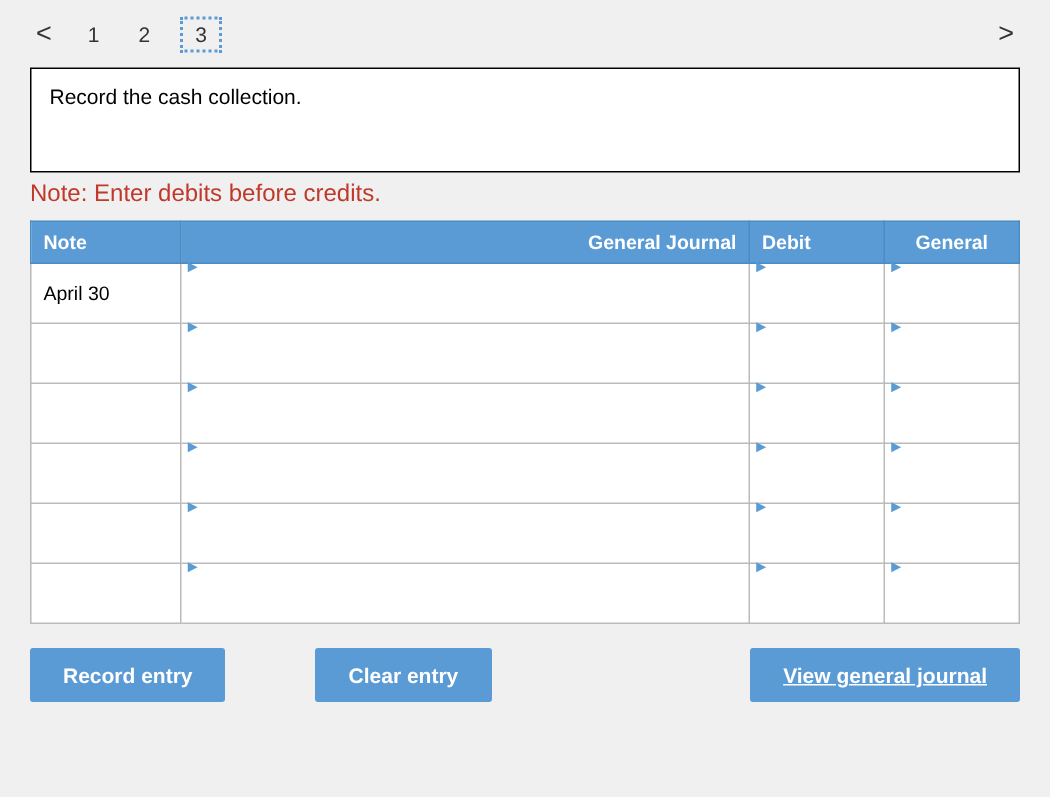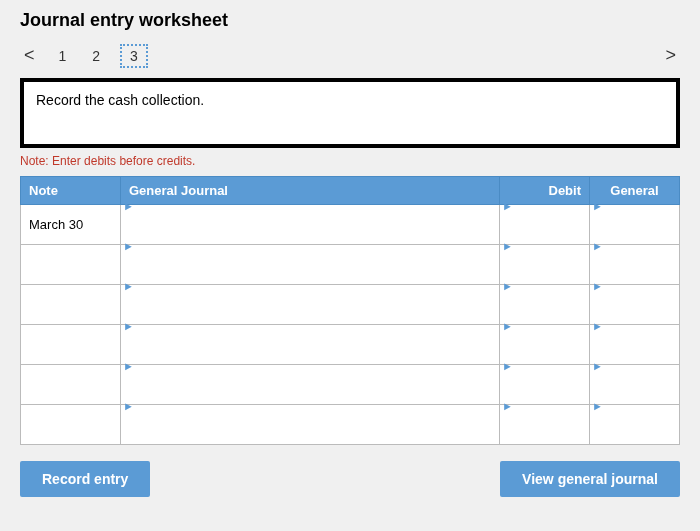--- a/index.html
+++ b/index.html
@@ -47,51 +47,51 @@
       color: #333;
       cursor: pointer;
       padding: 2px 6px;
     }
     .nav-number.active {
       border: 2px dotted #5b9bd5;
       padding: 2px 8px;
     }
     .description-box {
       background: #fff;
-      border: 4px solid #000000;
+      border: 1px solid #000000;
       padding: 10px 12px;
       min-height: 70px;
       margin-bottom: 6px;
       width: 100%;
     }
     .description-text {
       color: #000;
       font-size: 14px;
     }
     .note-text {
       color: #c0392b;
-      font-size: 12px;
+      font-size: 16px;
       margin-bottom: 8px;
     }
     .journal-table {
       width: 100%;
       border-collapse: collapse;
       margin-bottom: 16px;
     }
     .journal-table th {
       background: #5b9bd5;
       color: #fff;
       font-weight: bold;
       padding: 6px 8px;
       border: 1px solid #4a8bc4;
       font-size: 13px;
     }
     .journal-table th.date-col { width: 100px; text-align: left; }
-    .journal-table th.journal-col { text-align: left; margin-left: 32px; }
-    .journal-table th.debit-col { width: 90px; text-align: right; }
+    .journal-table th.journal-col { text-align: right; margin-left: 32px; }
+    .journal-table th.debit-col { width: 90px; text-align: left; }
     .journal-table th.credit-col { width: 90px; text-align: center; }
     .journal-table td {
       background: #fff;
       border: 1px solid #bbb;
       padding: 0;
       height: 28px;
     }
     .journal-table td.date-cell {
       padding: 4px 8px;
       vertical-align: middle;
@@ -124,27 +124,26 @@
       color: #fff;
       border: none;
       padding: 10px 22px;
       font-size: 14px;
       font-weight: bold;
       cursor: pointer;
       border-radius: 2px;
     }
     .btn-record { margin-right: 0; }
     .btn-clear { margin-left: 60px; }
-    .btn-view { margin-left: auto; }
+    .btn-view { margin-left: auto; text-decoration: underline; }
   </style>
 </head>
 <body>
 
 <div class="outer-container">
-  <div class="page-title">Journal entry worksheet</div>
 
   <div class="nav-row">
     <span class="nav-arrow left">&lt;</span>
     <span class="nav-number">1</span>
     <span class="nav-number">2</span>
     <span class="nav-number active">3</span>
     <span class="nav-arrow right">&gt;</span>
   </div>
 
   <div class="description-box">
@@ -157,21 +156,21 @@
     <thead>
       <tr>
         <th class="date-col">Note</th>
         <th class="journal-col">General Journal</th>
         <th class="debit-col">Debit</th>
         <th class="credit-col">General</th>
       </tr>
     </thead>
     <tbody>
       <tr>
-        <td class="date-cell">March 30</td>
+        <td class="date-cell">April 30</td>
         <td class="input-cell">
           <span style="color:#5b9bd5;font-size:11px;padding-left:2px;">►</span>
           <input type="text" style="">
         </td>
         <td class="input-cell">
           <span style="color:#5b9bd5;font-size:11px;padding-left:2px;">►</span>
           <input type="text" style="">
         </td>
         <td class="input-cell">
           <span style="color:#5b9bd5;font-size:11px;padding-left:2px;">►</span>
@@ -251,15 +250,16 @@
         <td class="input-cell">
           <span style="color:#5b9bd5;font-size:11px;padding-left:2px;">►</span>
           <input type="text" style="">
         </td>
       </tr>
     </tbody>
   </table>
 
   <div class="buttons-row">
     <button class="btn btn-record">Record entry</button>
+    <button class="btn btn-clear">Clear entry</button>
     <button class="btn btn-view">View general journal</button>
   </div>
 </div>
 
 </body></html>

